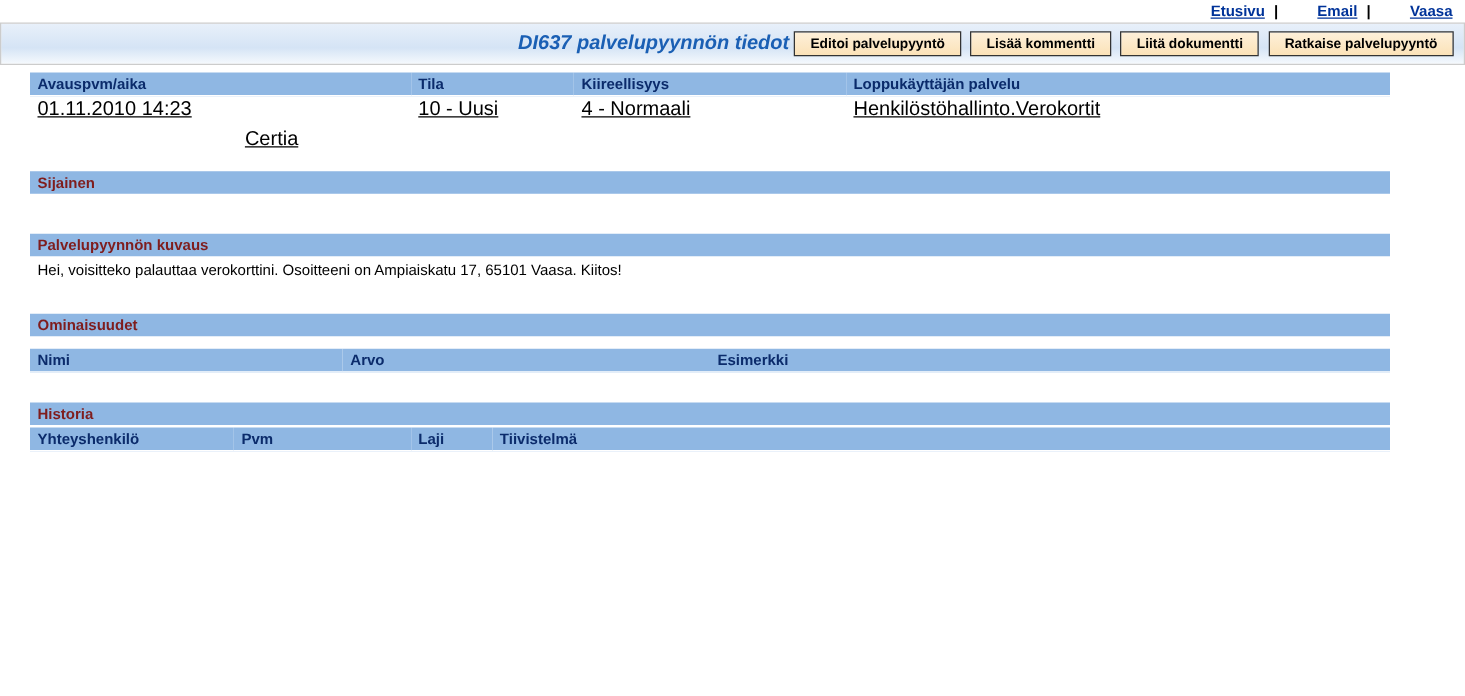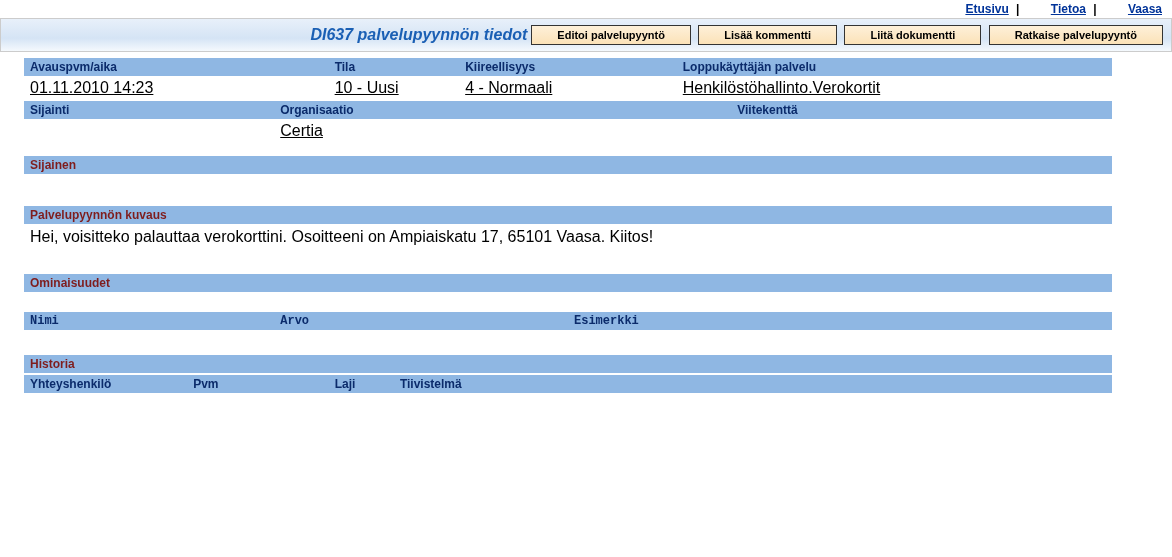--- a/index.html
+++ b/index.html
@@ -35,21 +35,21 @@
   .header-title {
     color: #1a5fb4;
     font-size: 16px;
     font-weight: bold;
     font-style: italic;
   }
   .header-buttons { white-space: nowrap; }
   .header-buttons button {
     background: linear-gradient(to bottom, #fef0d9, #fbe2b8);
     border: 1px solid #333;
-    padding: 3px 25px;
+    padding: 3px 12px;
     margin-left: 4px;
     font-family: Verdana, Arial, sans-serif;
     font-size: 11px;
     font-weight: bold;
     color: #000;
     cursor: pointer;
   }
   .content {
     padding: 4px 60px 20px 24px;
   }
@@ -76,31 +76,31 @@
   .section-title {
     background: #8fb7e3;
     color: #7f1d1d;
     font-weight: bold;
     padding: 2px 6px;
     margin-top: 14px;
     font-size: 12px;
   }
   .section-body {
     padding: 4px 6px;
-    font-size: 16px;
+    font-size: 12px;
   }
   .spacer { height: 10px; }
 </style>
 </head>
 <body>
 
 <div class="topnav">
   <a>Etusivu</a>
   <span class="sep">|</span>
-  <a>Tietoa</a>
+  <a>Email</a>
   <span class="sep">|</span>
   <a>Vaasa</a>
 </div>
 
 <div class="header">
   <div class="header-title">DI637 palvelupyynnön tiedot</div>
   <div class="header-buttons">
     <button>Editoi palvelupyyntö</button>
     <button>Lisää kommentti</button>
     <button>Liitä dokumentti</button>
@@ -122,45 +122,40 @@
       <td>01.11.2010 14:23</td>
       <td>10 - Uusi</td>
       <td>4 - Normaali</td>
       <td>Henkilöstöhallinto.Verokortit</td>
     </tr>
   </tbody>
     </table>
 
   <table class="grid">
     <tbody>
-        <tr>
-      <th style="width:23%">Sijainti</th>
-      <th style="width:42%">Organisaatio</th>
-      <th style="width:35%">Viitekenttä</th>
-    </tr>
     <tr>
       <td></td>
       <td>Certia</td>
       <td></td>
     </tr>
   </tbody>
     </table>
 
   <div class="section-title">Sijainen</div>
   <div class="section-body"></div>
 
   <div class="spacer"></div>
 
   <div class="section-title">Palvelupyynnön kuvaus</div>
   <div class="section-body">Hei, voisitteko palauttaa verokorttini. Osoitteeni on Ampiaiskatu 17, 65101 Vaasa. Kiitos!</div>
 
   <div class="spacer"></div>
 
   <div class="section-title">Ominaisuudet</div>
-  <table class="grid" style="margin-top:20px;font-family:Liberation Mono, monospace;">
+  <table class="grid" style="margin-top:10px;">
     <tbody>
         <tr>
       <th style="width:23%">Nimi</th>
       <th style="width:27%">Arvo</th>
       <th style="width:50%">Esimerkki</th>
     </tr>
   </tbody>
     </table>
 
   <div class="spacer"></div>

